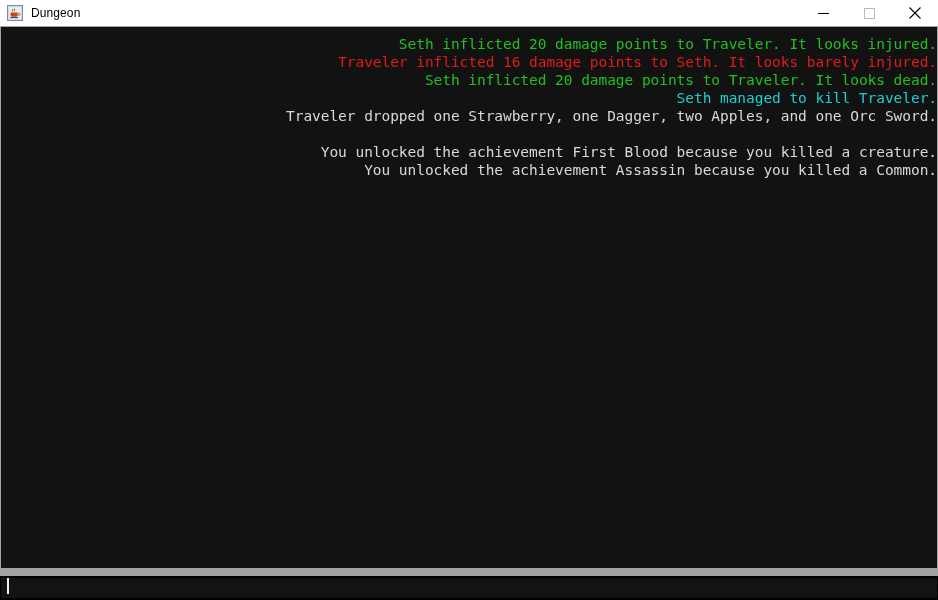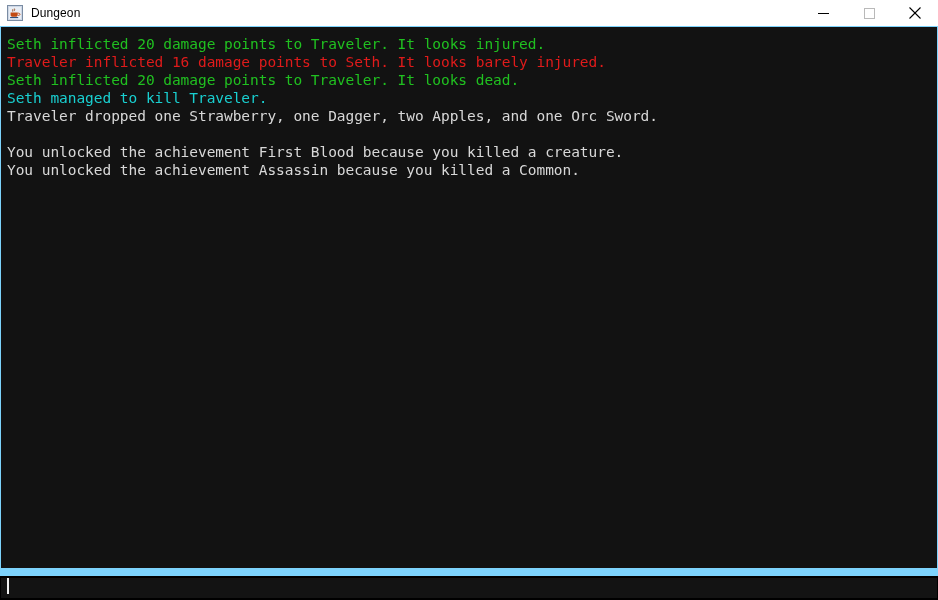--- a/index.html
+++ b/index.html
@@ -61,26 +61,27 @@
     display: flex;
     align-items: center;
     justify-content: center;
     background: #ffffff;
   }
   .win-btn svg { display: block; }
 
   
   #console-frame {
     flex: 1 1 auto;
-    background: #7dd3fc;
+    background: #a3a3a3;
     padding: 1px 1px 8px 1px;
     box-sizing: border-box;
     display: flex;
     flex-direction: column;
     min-height: 0;
+    text-align: right;
   }
   #console-output {
     flex: 1 1 auto;
     background: #121212;
     overflow: hidden;
     padding: 8px 0 0 6px;
     box-sizing: border-box;
     font-family: "DejaVu Sans Mono", "Liberation Mono", monospace;
     font-size: 14.5px;
     line-height: 18px;

